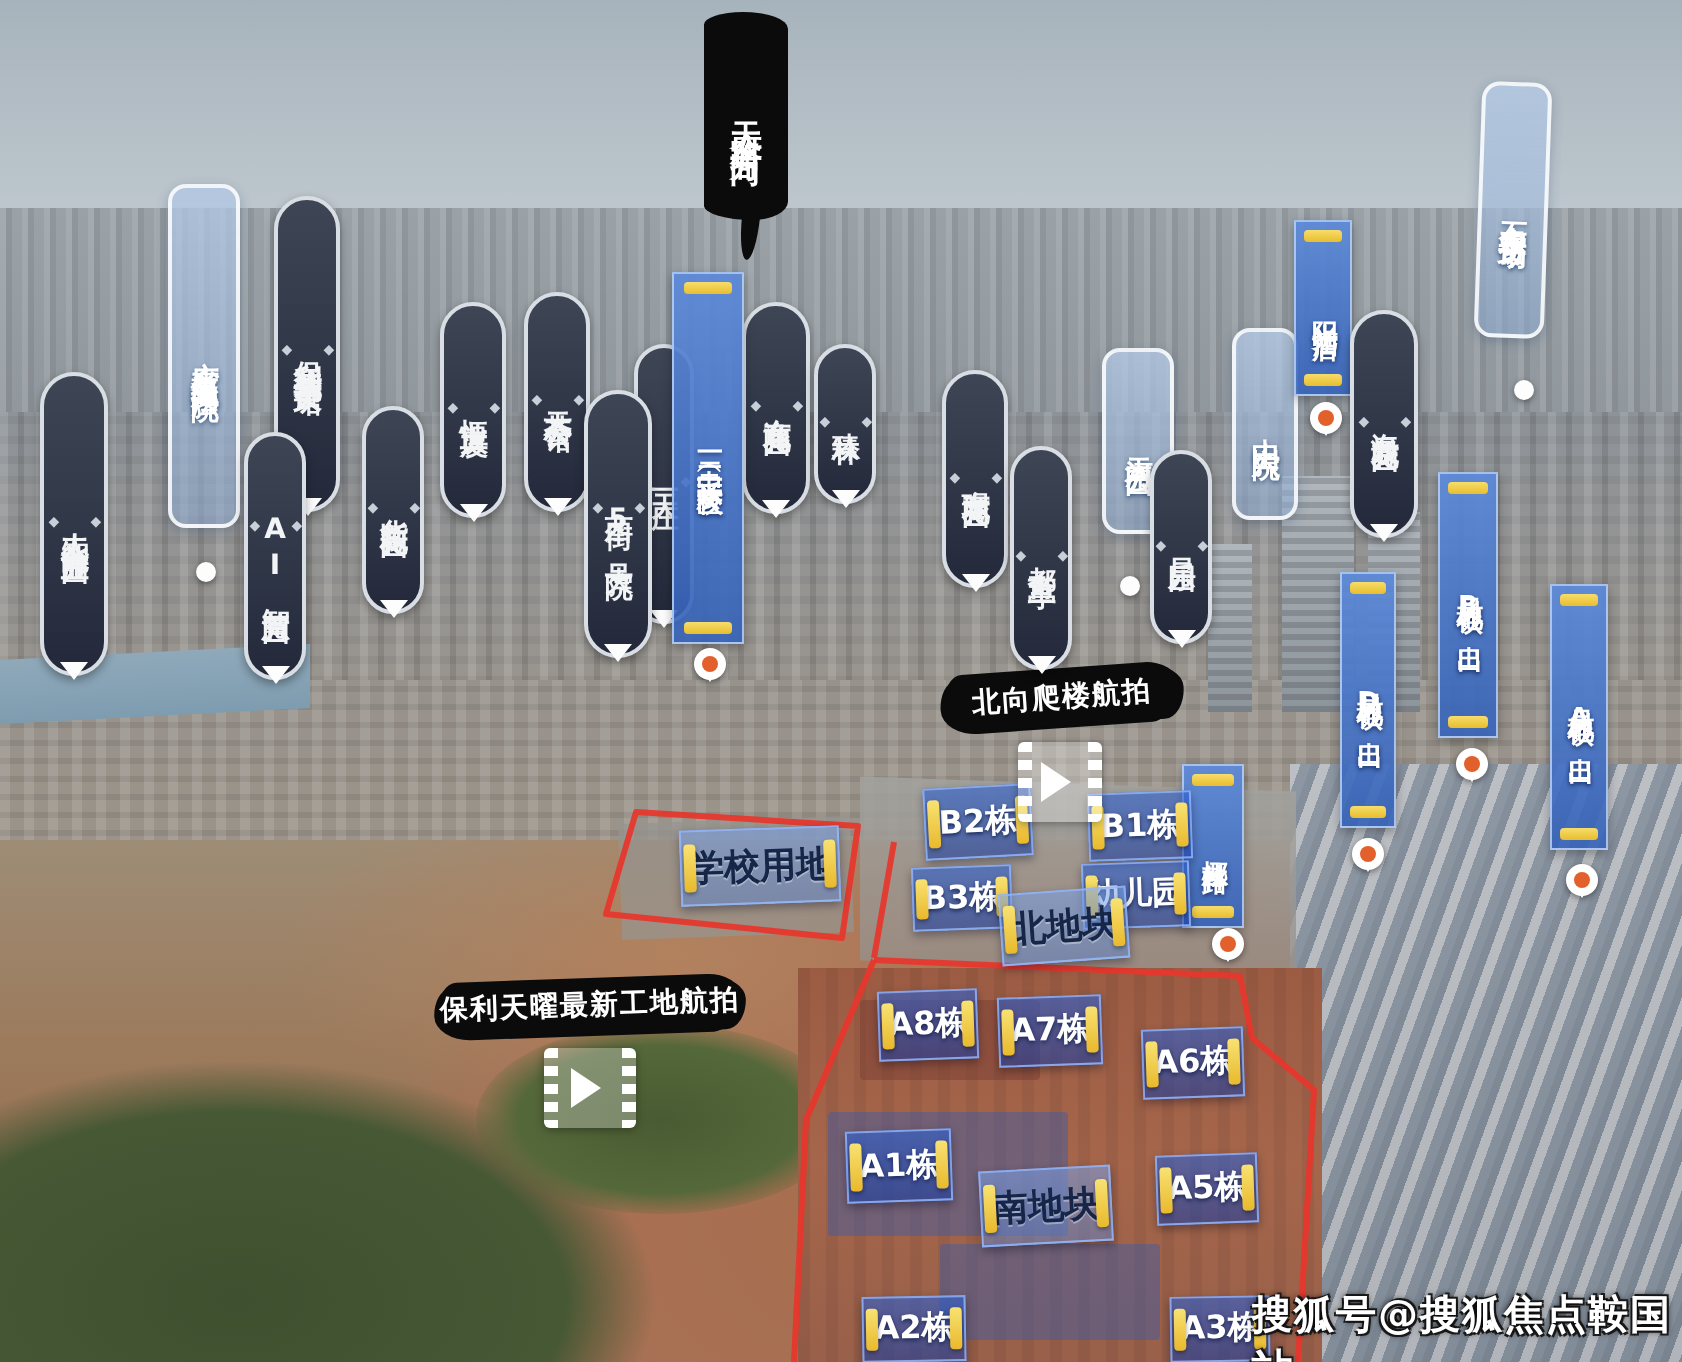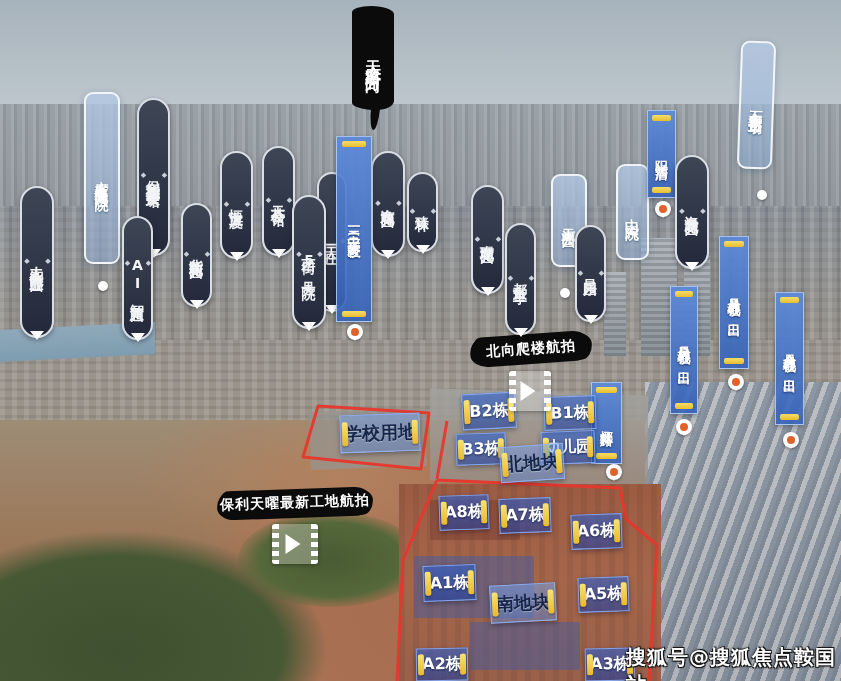--- a/index.html
+++ b/index.html
@@ -259,21 +259,21 @@
       </div>
       <div class="lb box" style="left: 423px; top: 565px; width: 53px; height: 36px; transform: rotate(-2deg);">
         <span class="txt">A1栋</span>
       </div>
       <div class="lb plate" style="left: 490px; top: 584px; width: 66px; height: 38px; transform: rotate(-3deg);">
         <span class="txt">南地块</span>
       </div>
       <div class="lb box" style="left: 578px; top: 577px; width: 51px; height: 35px; transform: rotate(-2deg);">
         <span class="txt">A5栋</span>
       </div>
-      <div class="lb box" style="left: 416px; top: 648px; width: 52px; height: 33px; transform: rotate(-1deg);">
+      <div class="lb box" style="left: 431px; top: 648px; width: 52px; height: 33px; transform: rotate(-1deg);">
         <span class="txt">A2栋</span>
       </div>
       <div class="lb box" style="left: 585px; top: 648px; width: 50px; height: 33px; transform: rotate(-1deg);">
         <span class="txt">A3栋</span>
       </div>
       <div class="pin" style="left: 347px; top: 324px;"></div>
       <div class="pin" style="left: 655px; top: 201px;"></div>
       <div class="pin" style="left: 728px; top: 374px;"></div>
       <div class="pin" style="left: 676px; top: 419px;"></div>
       <div class="pin" style="left: 783px; top: 432px;"></div>

